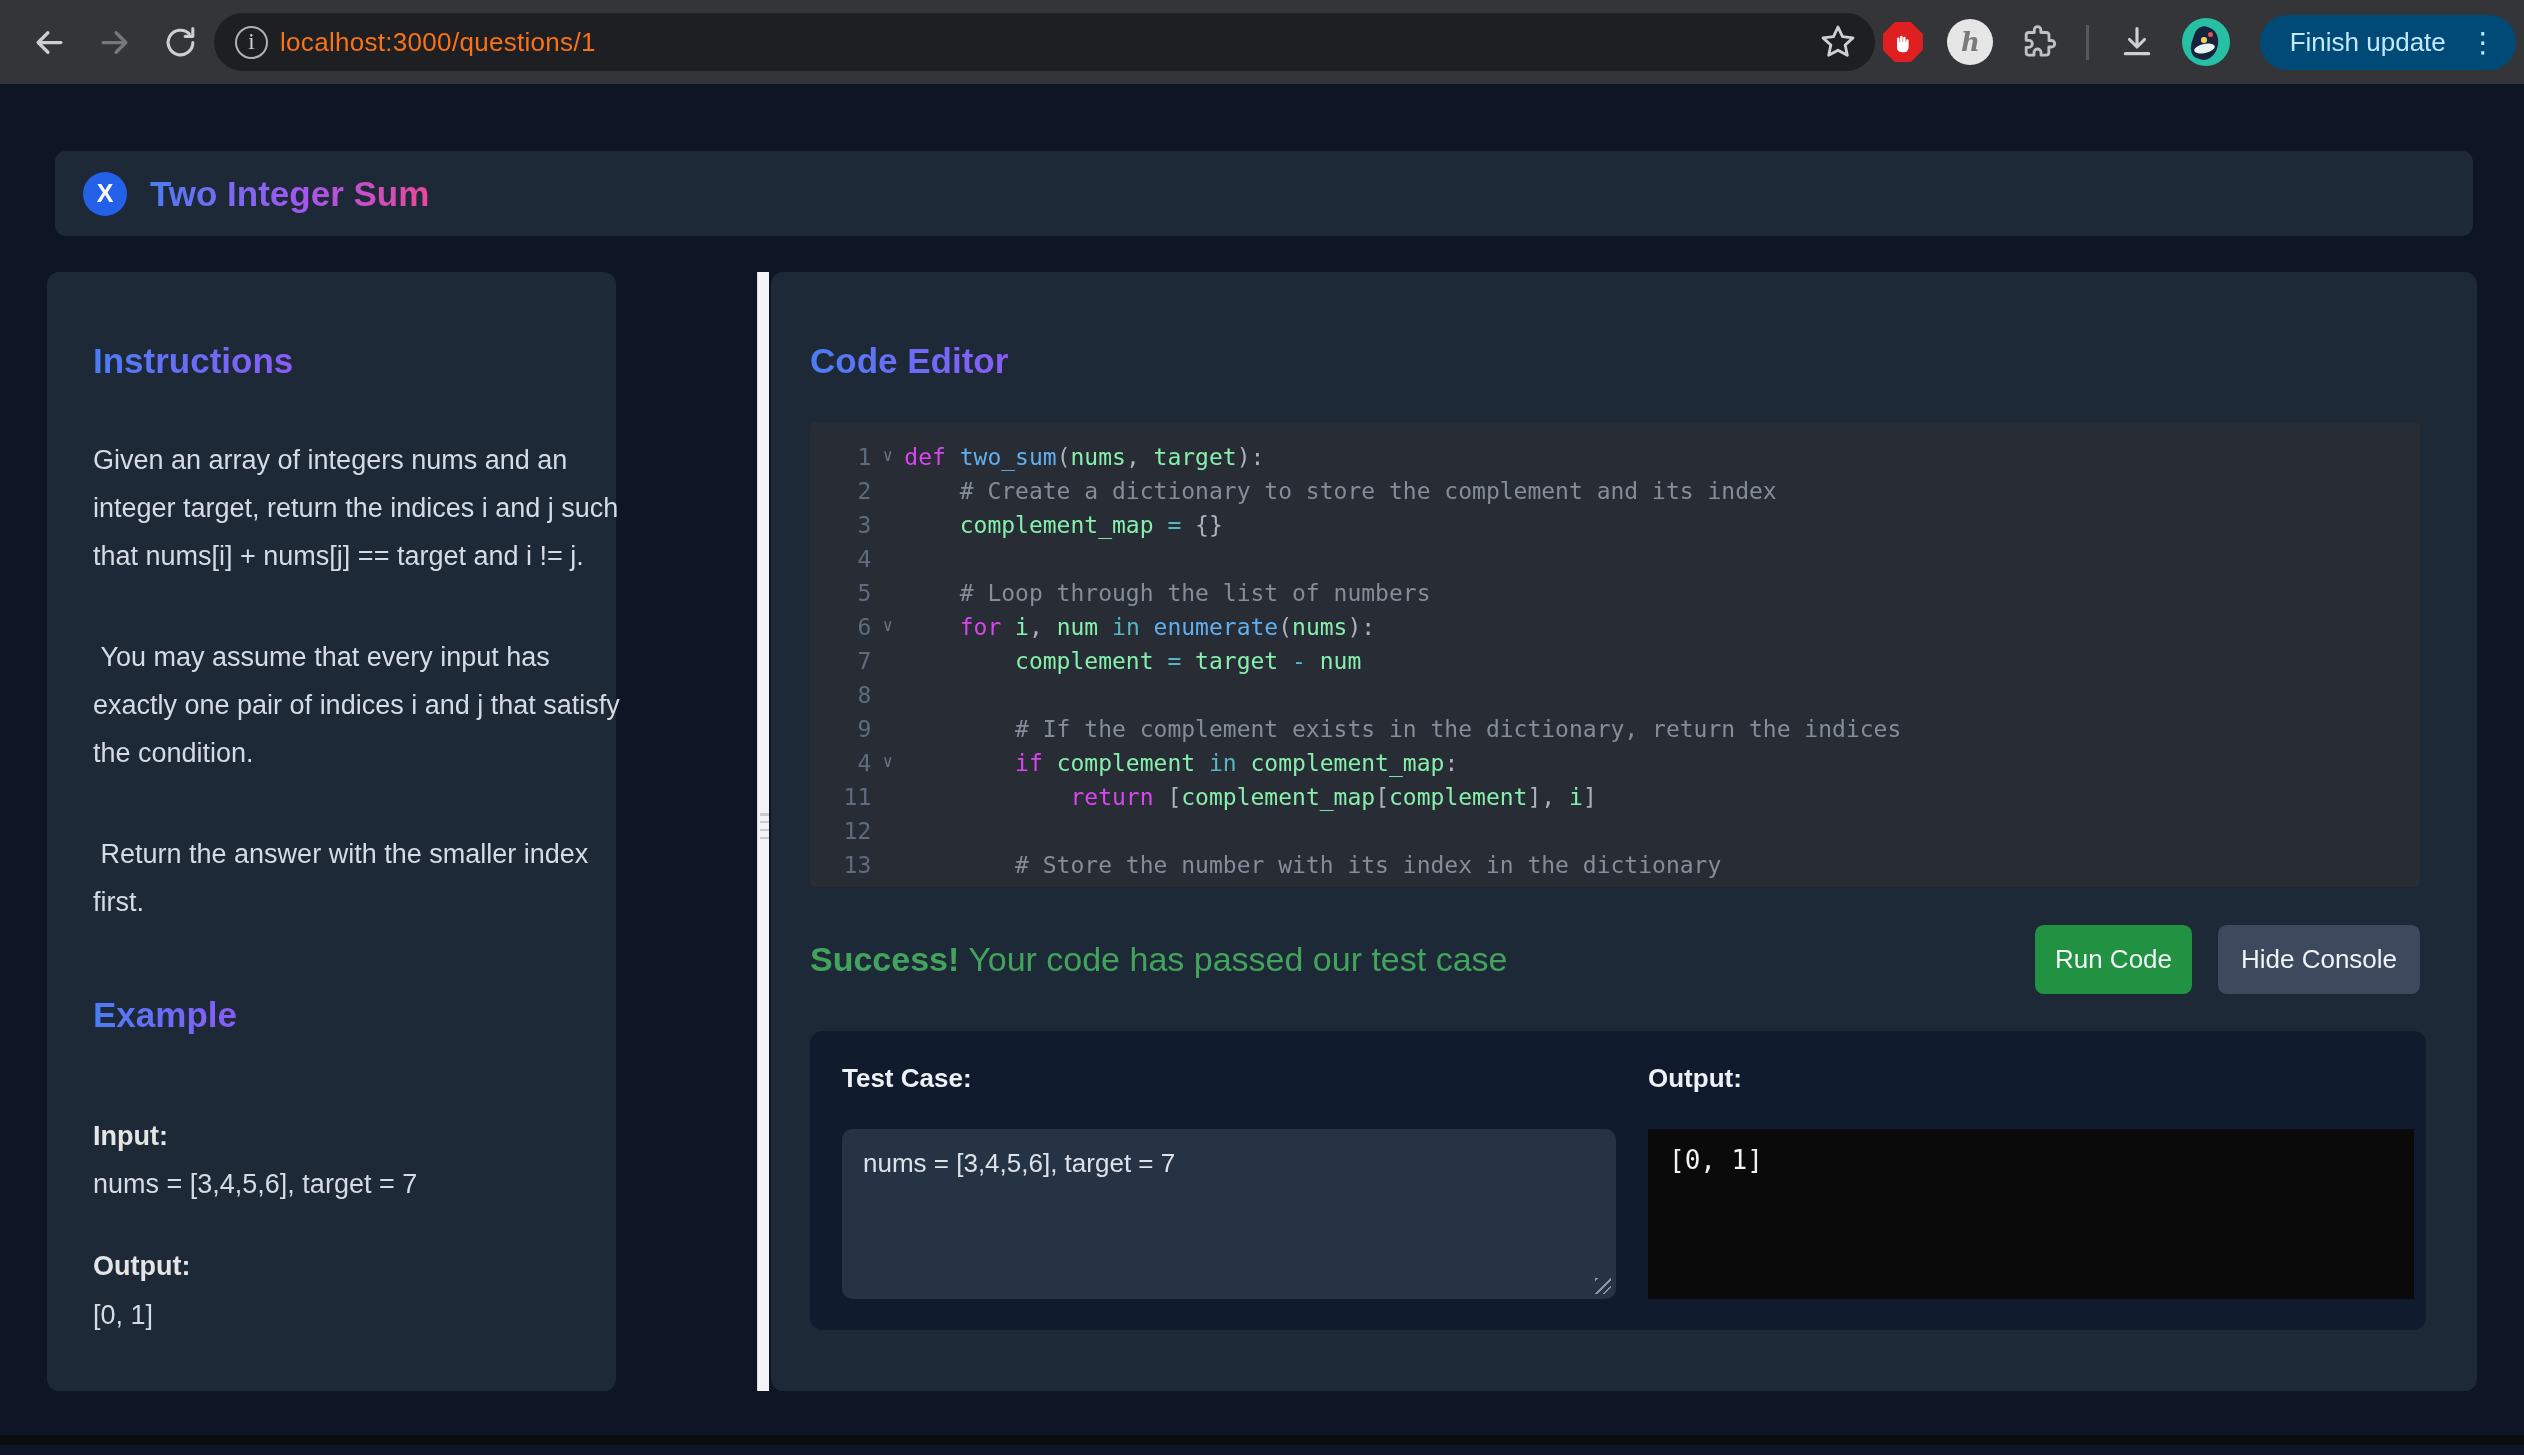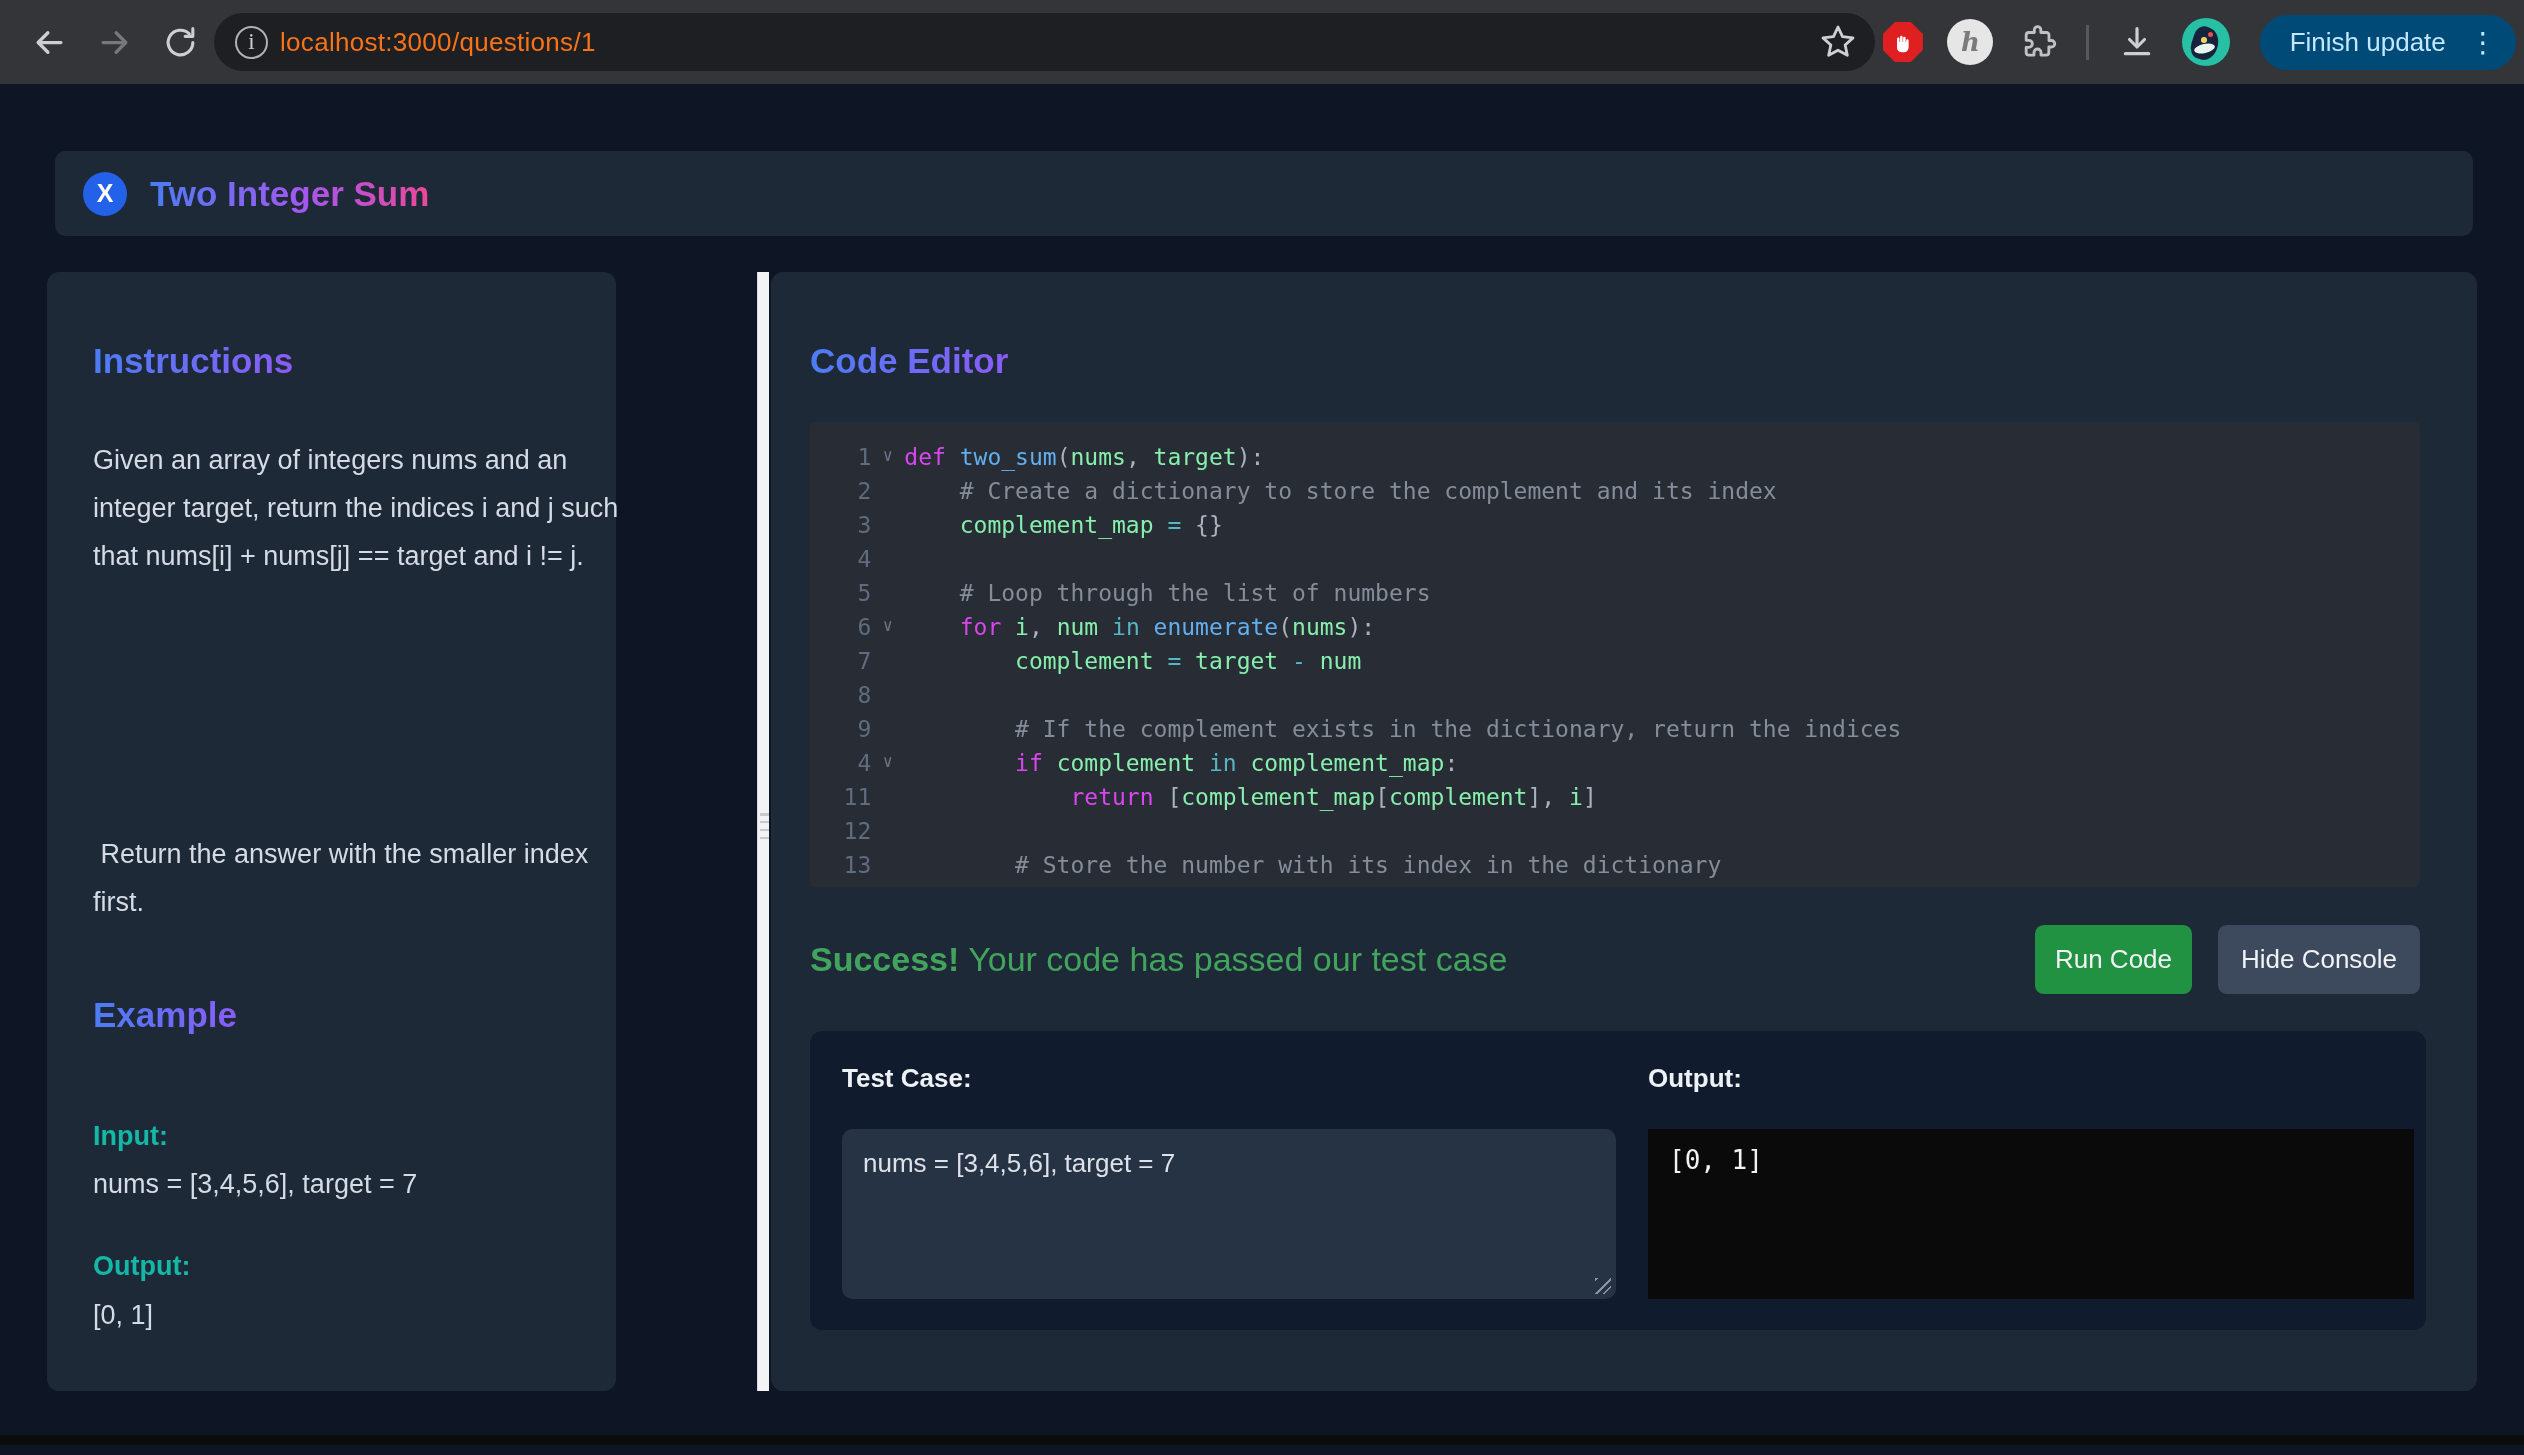--- a/index.html
+++ b/index.html
@@ -34,21 +34,21 @@
   .panel { position:absolute; top:188px; height:1119px; background:#1e2938; border-radius:12.3px; }
   .left-panel { left:47px; width:569px; }
   .right-panel { left:771px; width:1706px; }
   .splitter { position:absolute; top:188px; left:757px; width:12.3px; height:1119px; background:#f2f3f4; border-left:0.9px solid #d8d9da; }
   .grip { position:absolute; left:1.8px; top:541px; width:8.8px; }
   .grip div { height:2.6px; background:#c6c9cd; margin-bottom:5.3px; }
 
   .section-h { font-size:35px; font-weight:bold; background:linear-gradient(90deg,#4b7df5 0%,#8b5cf6 100%); -webkit-background-clip:text; background-clip:text; color:transparent; position:absolute; }
   .body-text { position:absolute; color:#d5dbe4; font-size:27px; line-height:48px; }
   .body-text div { white-space:pre-wrap; }
-  .io-label { position:absolute; color:#14b8a6; font-size:27px; font-weight:bold; }
+  .io-label { position:absolute; color:#e5e5e5; font-size:27px; font-weight:bold; }
   .io-value { position:absolute; color:#d5dbe4; font-size:27px; }
 
   
   .editor { position:absolute; left:39px; top:150px; width:1610px; height:465px; background:#282c34; border-radius:5.3px; padding:17.6px 0 0 12.3px; overflow:hidden; }
   .cl { display:flex; height:34px; font-family:"DejaVu Sans Mono", monospace; font-size:23px; line-height:34px; }
   .cl .g { width:49px; text-align:right; color:#5f6b7e; flex:none; }
   .cl .f { width:33px; text-align:center; color:#6b7485; font-size:16.7px; line-height:30px; flex:none; }
   .cl .c { white-space:pre; flex:1; color:#abb2bf; }
   .kw{color:#d946ef} .fn{color:#61afef} .var{color:#86efac} .op{color:#56b6c2} .pun{color:#abb2bf} .com{color:#858d9a} .pln{color:#abb2bf}
 
@@ -172,20 +172,25 @@
       <div class="page-title">Two Integer Sum</div>
     </div>
 
     <div class="panel left-panel">
       <div class="section-h" style="left:46px; top:69px;">Instructions</div>
 
       <div class="body-text" style="left:46px; top:164px; width:616px;">
         <div>Given an array of integers nums and an</div>
         <div>integer target, return the indices i and j such</div>
         <div>that nums[i] + nums[j] == target and i != j.</div>
+      </div>
+      <div class="body-text" style="left:46px; top:361px; width:616px;">
+        <div> You may assume that every input has</div>
+        <div>exactly one pair of indices i and j that satisfy</div>
+        <div>the condition.</div>
       </div>
       <div class="body-text" style="left:46px; top:558px; width:616px;">
         <div> Return the answer with the smaller index</div>
         <div>first.</div>
       </div>
 
       <div class="section-h" style="left:46px; top:723px;">Example</div>
 
       <div class="io-label" style="left:46px; top:849px;">Input:</div>
       <div class="io-value" style="left:46px; top:897px;">nums = [3,4,5,6], target = 7</div>

